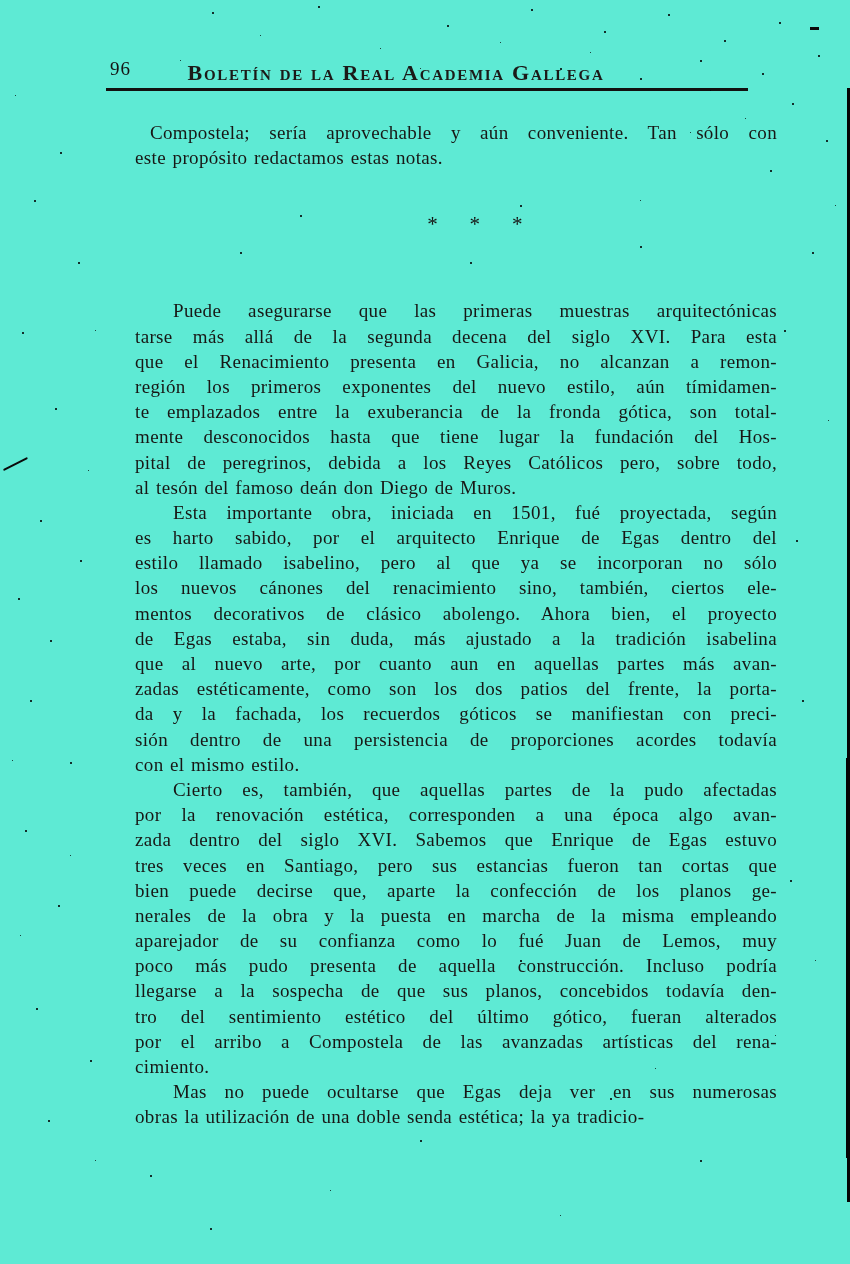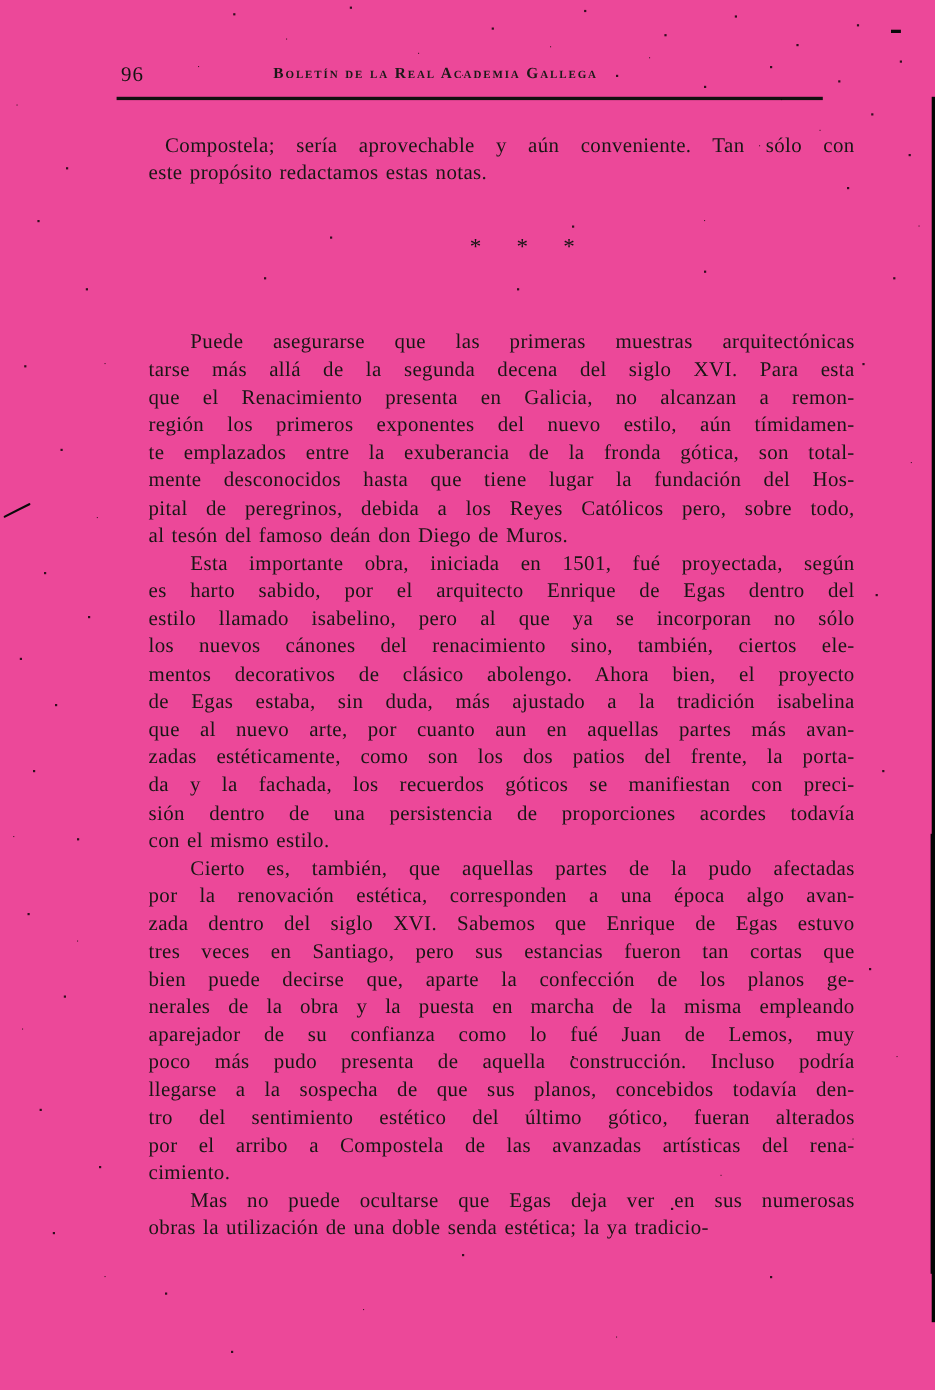--- a/index.html
+++ b/index.html
@@ -6,34 +6,34 @@
   body {
     width: 850px; height: 1264px;
     background: #ffffff;
     font-family: "Liberation Serif", "DejaVu Serif", serif;
     color: #151413;
     position: relative;
     overflow: hidden;
   }
   .page {
     position: absolute; inset: 0;
-    background: #ec4899;
+    background: #5eead4;
   }
 
   
   .page-number {
     position: absolute; left: 110px; top: 58px;
     font-size: 19px; letter-spacing: 1px;
   }
   .journal-title {
     position: absolute; left: 396px; top: 60px;
     transform: translateX(-50%);
     font-variant: small-caps;
     font-weight: 600;
-    font-size: 14px;
+    font-size: 22px;
     letter-spacing: 1.7px;
     white-space: nowrap;
     color: #1b1a18;
     text-align: right;
   }
   .header-rule {
     position: absolute; left: 106px; top: 88px;
     width: 642px; height: 2.5px;
     background: #121110;
   }

